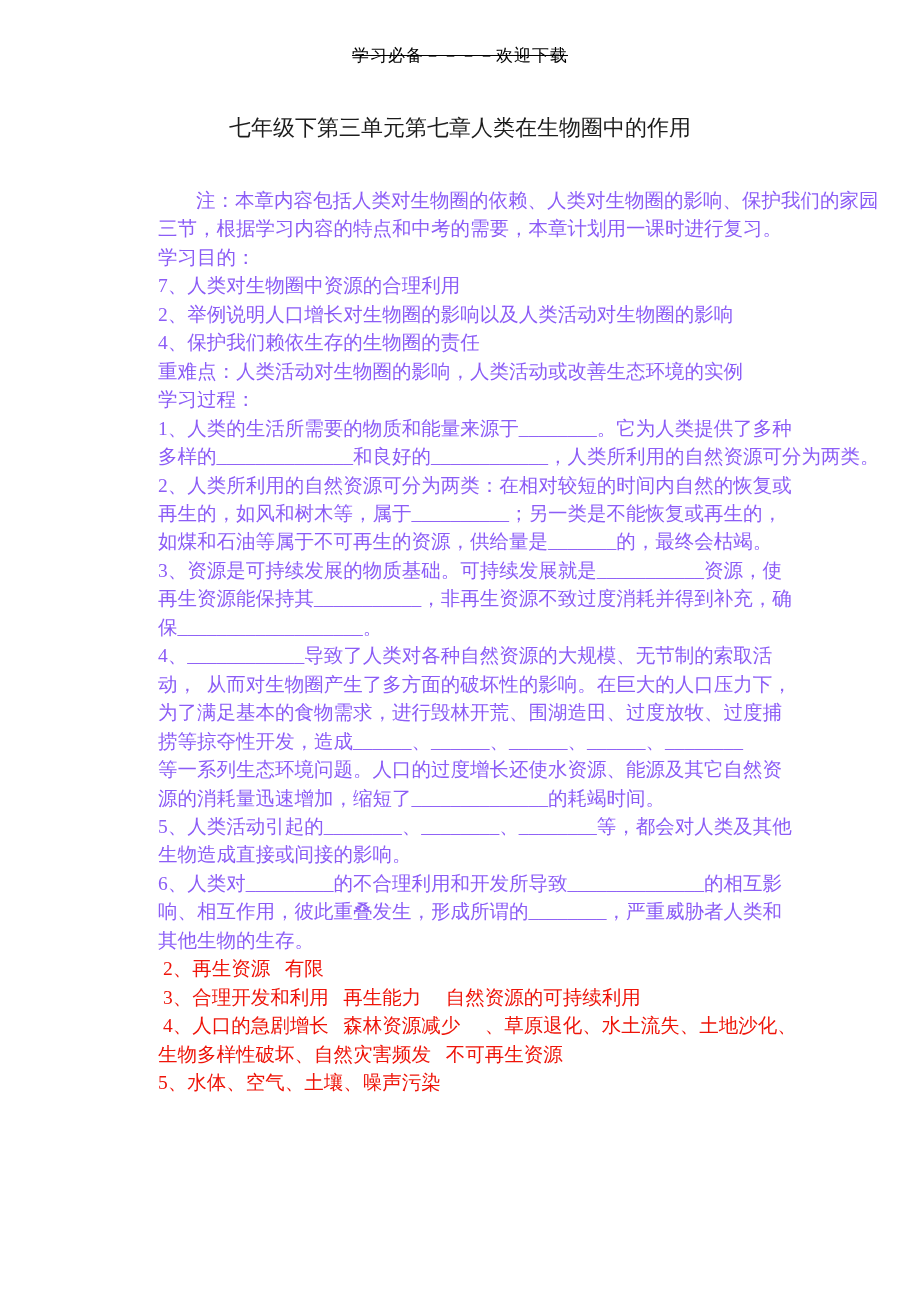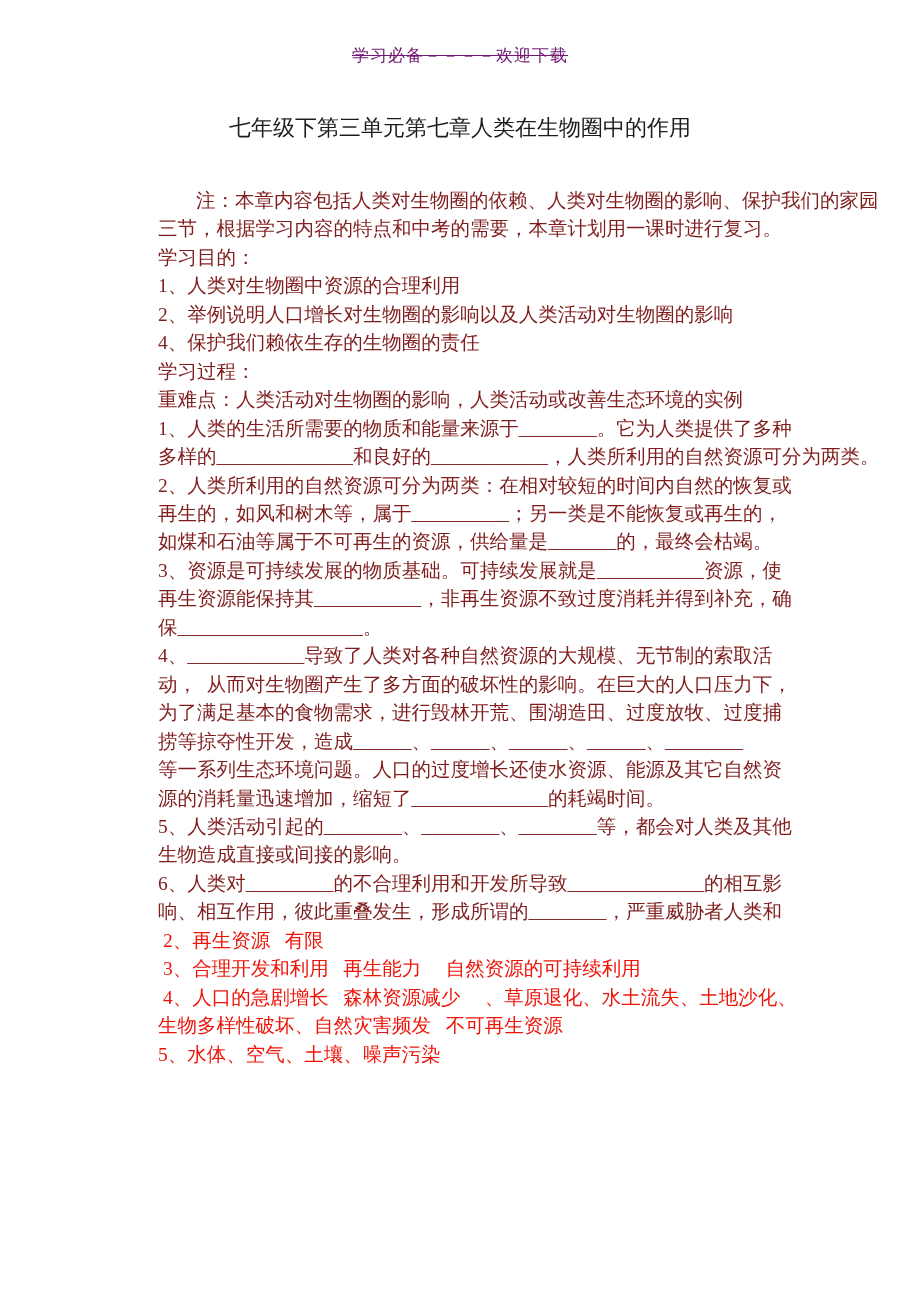--- a/index.html
+++ b/index.html
@@ -18,42 +18,42 @@
   }
   .watermark {
     position: absolute;
     top: 44px;
     left: 0;
     width: 100%;
     text-align: center;
     font-size: 17px;
     letter-spacing: 1px;
     text-decoration: line-through;
-    color: #701a75;
+    color: #000000;
   }
   .doc-title {
     position: absolute;
     top: 113px;
     left: 0;
     width: 100%;
     text-align: center;
     font-size: 22px;
     color: #1c1c1c;
   }
   .doc-body {
     position: absolute;
     top: 187px;
     left: 158px;
     width: 650px;
   }
   .line {
     font-size: 19.5px;
     line-height: 28.45px;
     white-space: pre;
-    color: #7f1d1d;
+    color: #8b5cf6;
   }
   .indent {
     text-indent: 38px;
   }
   .answers .line {
     color: #ee1409;
   }
 </style>
 </head>
 <body>
@@ -62,43 +62,44 @@
 
   <div class="watermark">学习必备－－－－欢迎下载</div>
 
   <div class="doc-title">七年级下第三单元第七章人类在生物圈中的作用</div>
 
   <div class="doc-body">
 
     <div class="line indent">注：本章内容包括人类对生物圈的依赖、人类对生物圈的影响、保护我们的家园</div>
     <div class="line">三节，根据学习内容的特点和中考的需要，本章计划用一课时进行复习。</div>
     <div class="line">学习目的：</div>
-    <div class="line">1、人类对生物圈中资源的合理利用</div>
+    <div class="line">7、人类对生物圈中资源的合理利用</div>
     <div class="line">2、举例说明人口增长对生物圈的影响以及人类活动对生物圈的影响</div>
     <div class="line">4、保护我们赖依生存的生物圈的责任</div>
+    <div class="line">重难点：人类活动对生物圈的影响，人类活动或改善生态环境的实例</div>
     <div class="line">学习过程：</div>
-    <div class="line">重难点：人类活动对生物圈的影响，人类活动或改善生态环境的实例</div>
     <div class="line">1、人类的生活所需要的物质和能量来源于________。它为人类提供了多种</div>
     <div class="line">多样的______________和良好的____________，人类所利用的自然资源可分为两类。</div>
     <div class="line">2、人类所利用的自然资源可分为两类：在相对较短的时间内自然的恢复或</div>
     <div class="line">再生的，如风和树木等，属于__________；另一类是不能恢复或再生的，</div>
     <div class="line">如煤和石油等属于不可再生的资源，供给量是_______的，最终会枯竭。</div>
     <div class="line">3、资源是可持续发展的物质基础。可持续发展就是___________资源，使</div>
     <div class="line">再生资源能保持其___________，非再生资源不致过度消耗并得到补充，确</div>
     <div class="line">保___________________。</div>
     <div class="line">4、____________导致了人类对各种自然资源的大规模、无节制的索取活</div>
     <div class="line">动，  从而对生物圈产生了多方面的破坏性的影响。在巨大的人口压力下，</div>
     <div class="line">为了满足基本的食物需求，进行毁林开荒、围湖造田、过度放牧、过度捕</div>
     <div class="line">捞等掠夺性开发，造成______、______、______、______、________</div>
     <div class="line">等一系列生态环境问题。人口的过度增长还使水资源、能源及其它自然资</div>
     <div class="line">源的消耗量迅速增加，缩短了______________的耗竭时间。</div>
     <div class="line">5、人类活动引起的________、________、________等，都会对人类及其他</div>
     <div class="line">生物造成直接或间接的影响。</div>
     <div class="line">6、人类对_________的不合理利用和开发所导致______________的相互影</div>
     <div class="line">响、相互作用，彼此重叠发生，形成所谓的________，严重威胁者人类和</div>
+    <div class="line">其他生物的生存。</div>
 
     <div class="answers">
       <div class="line"> 2、再生资源   有限</div>
       <div class="line"> 3、合理开发和利用   再生能力     自然资源的可持续利用</div>
       <div class="line"> 4、人口的急剧增长   森林资源减少     、草原退化、水土流失、土地沙化、</div>
       <div class="line">生物多样性破坏、自然灾害频发   不可再生资源</div>
       <div class="line">5、水体、空气、土壤、噪声污染</div>
     </div>
 
   </div>

